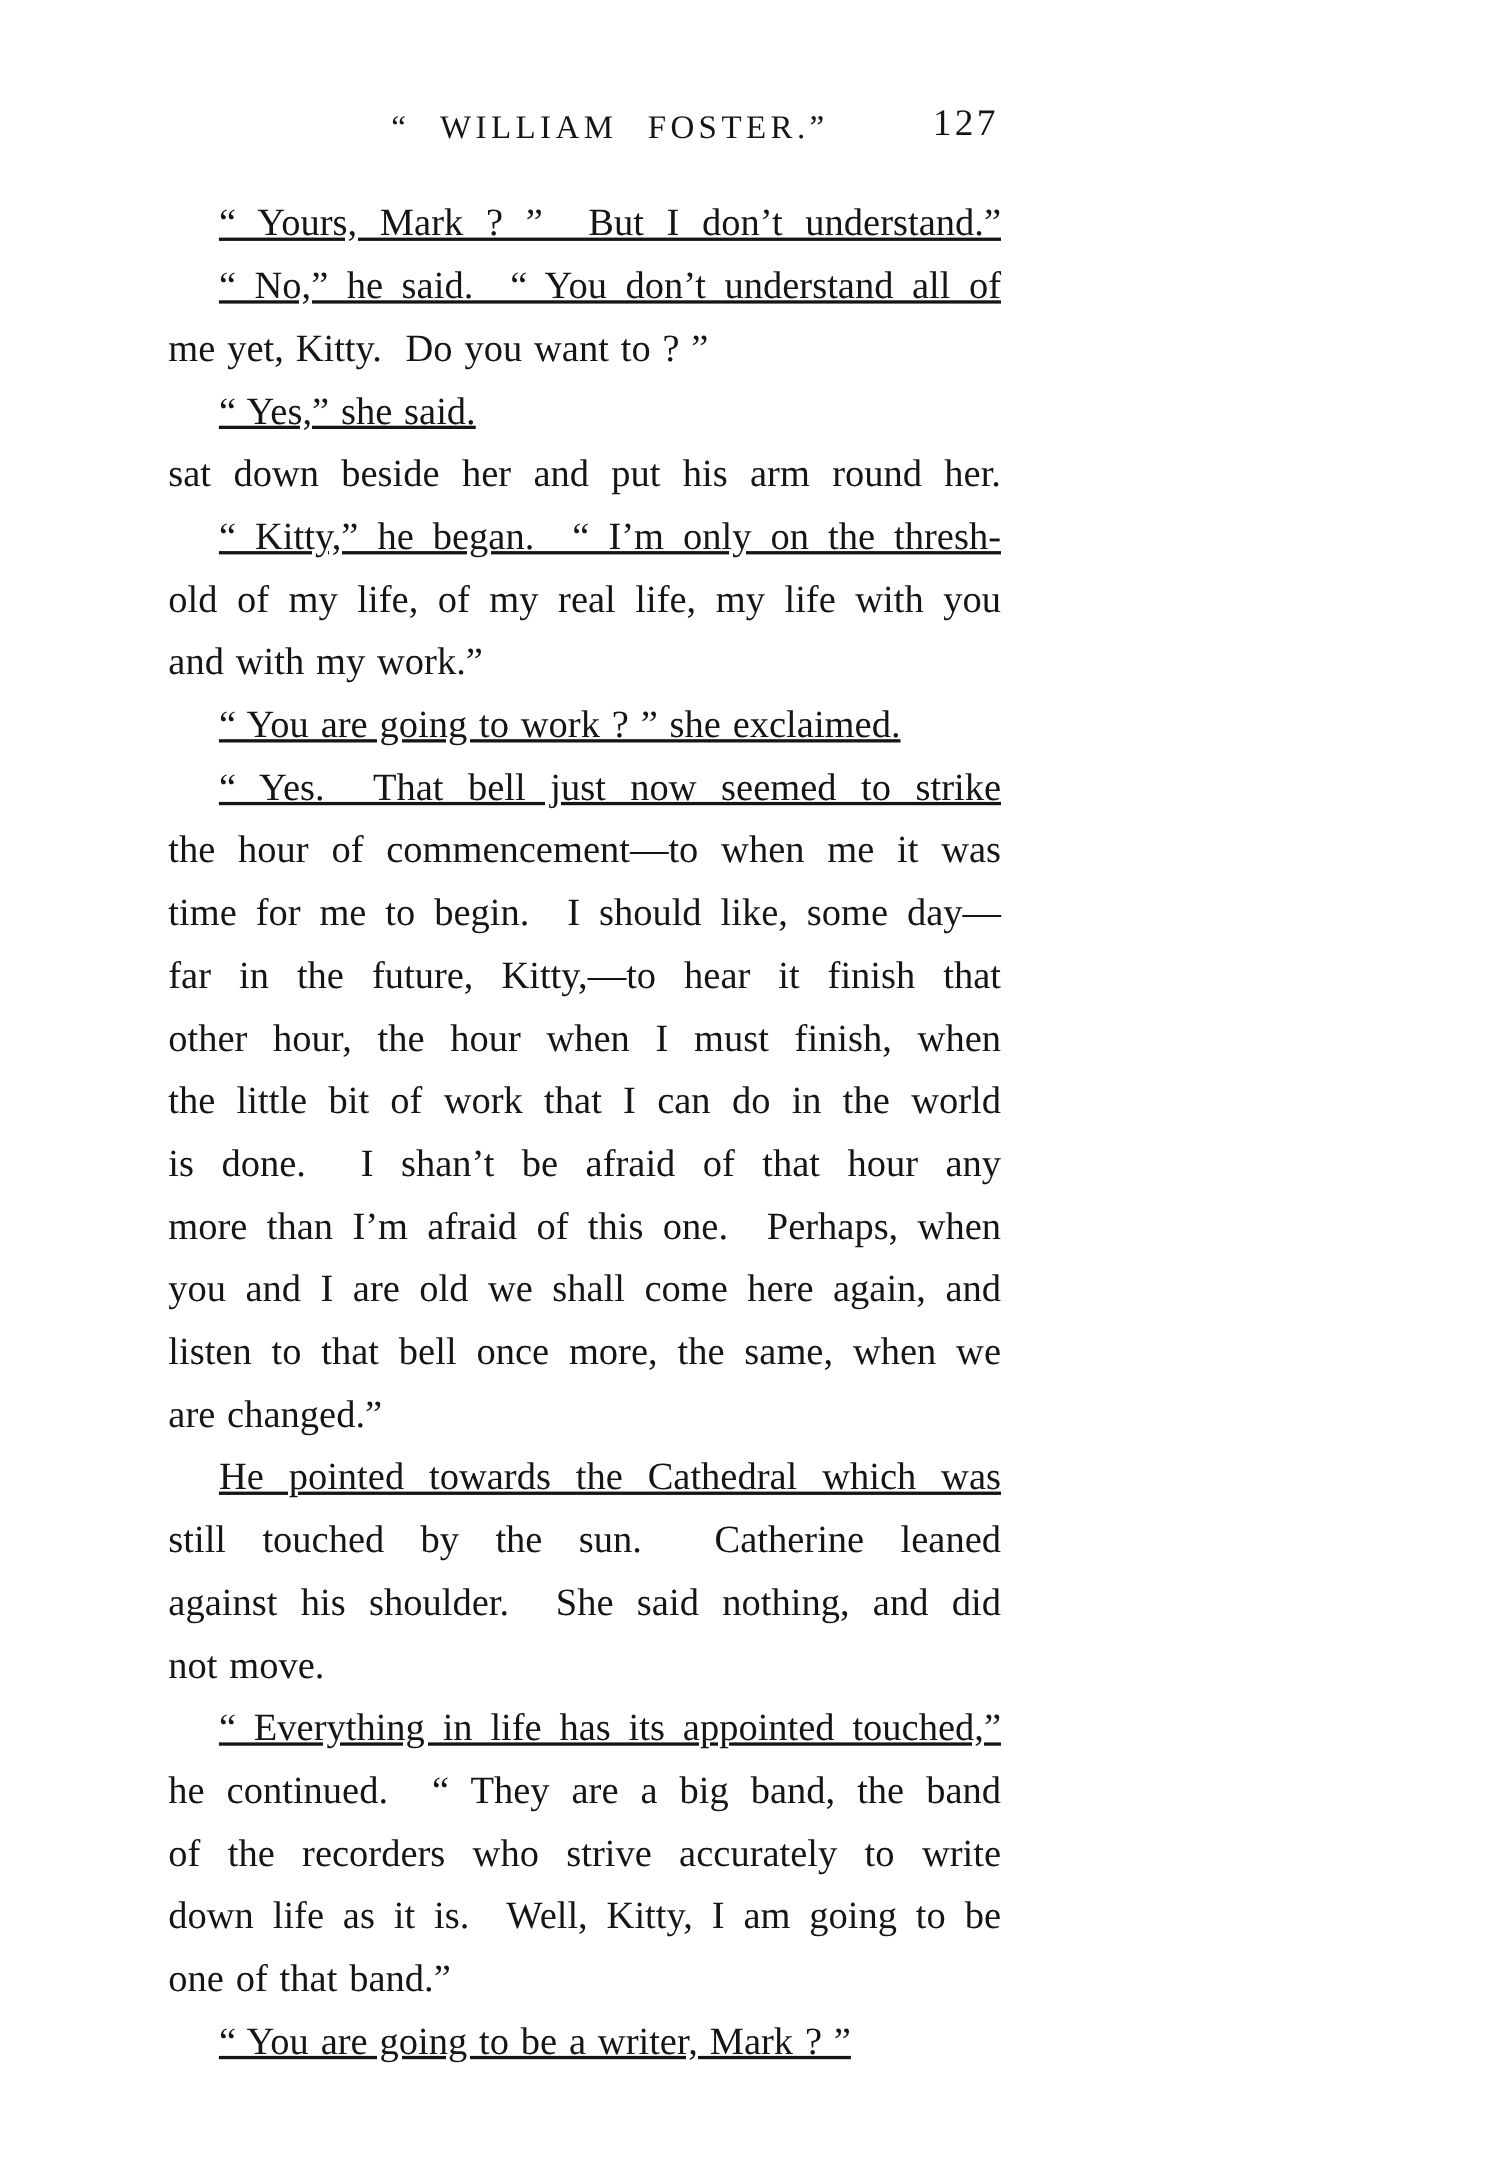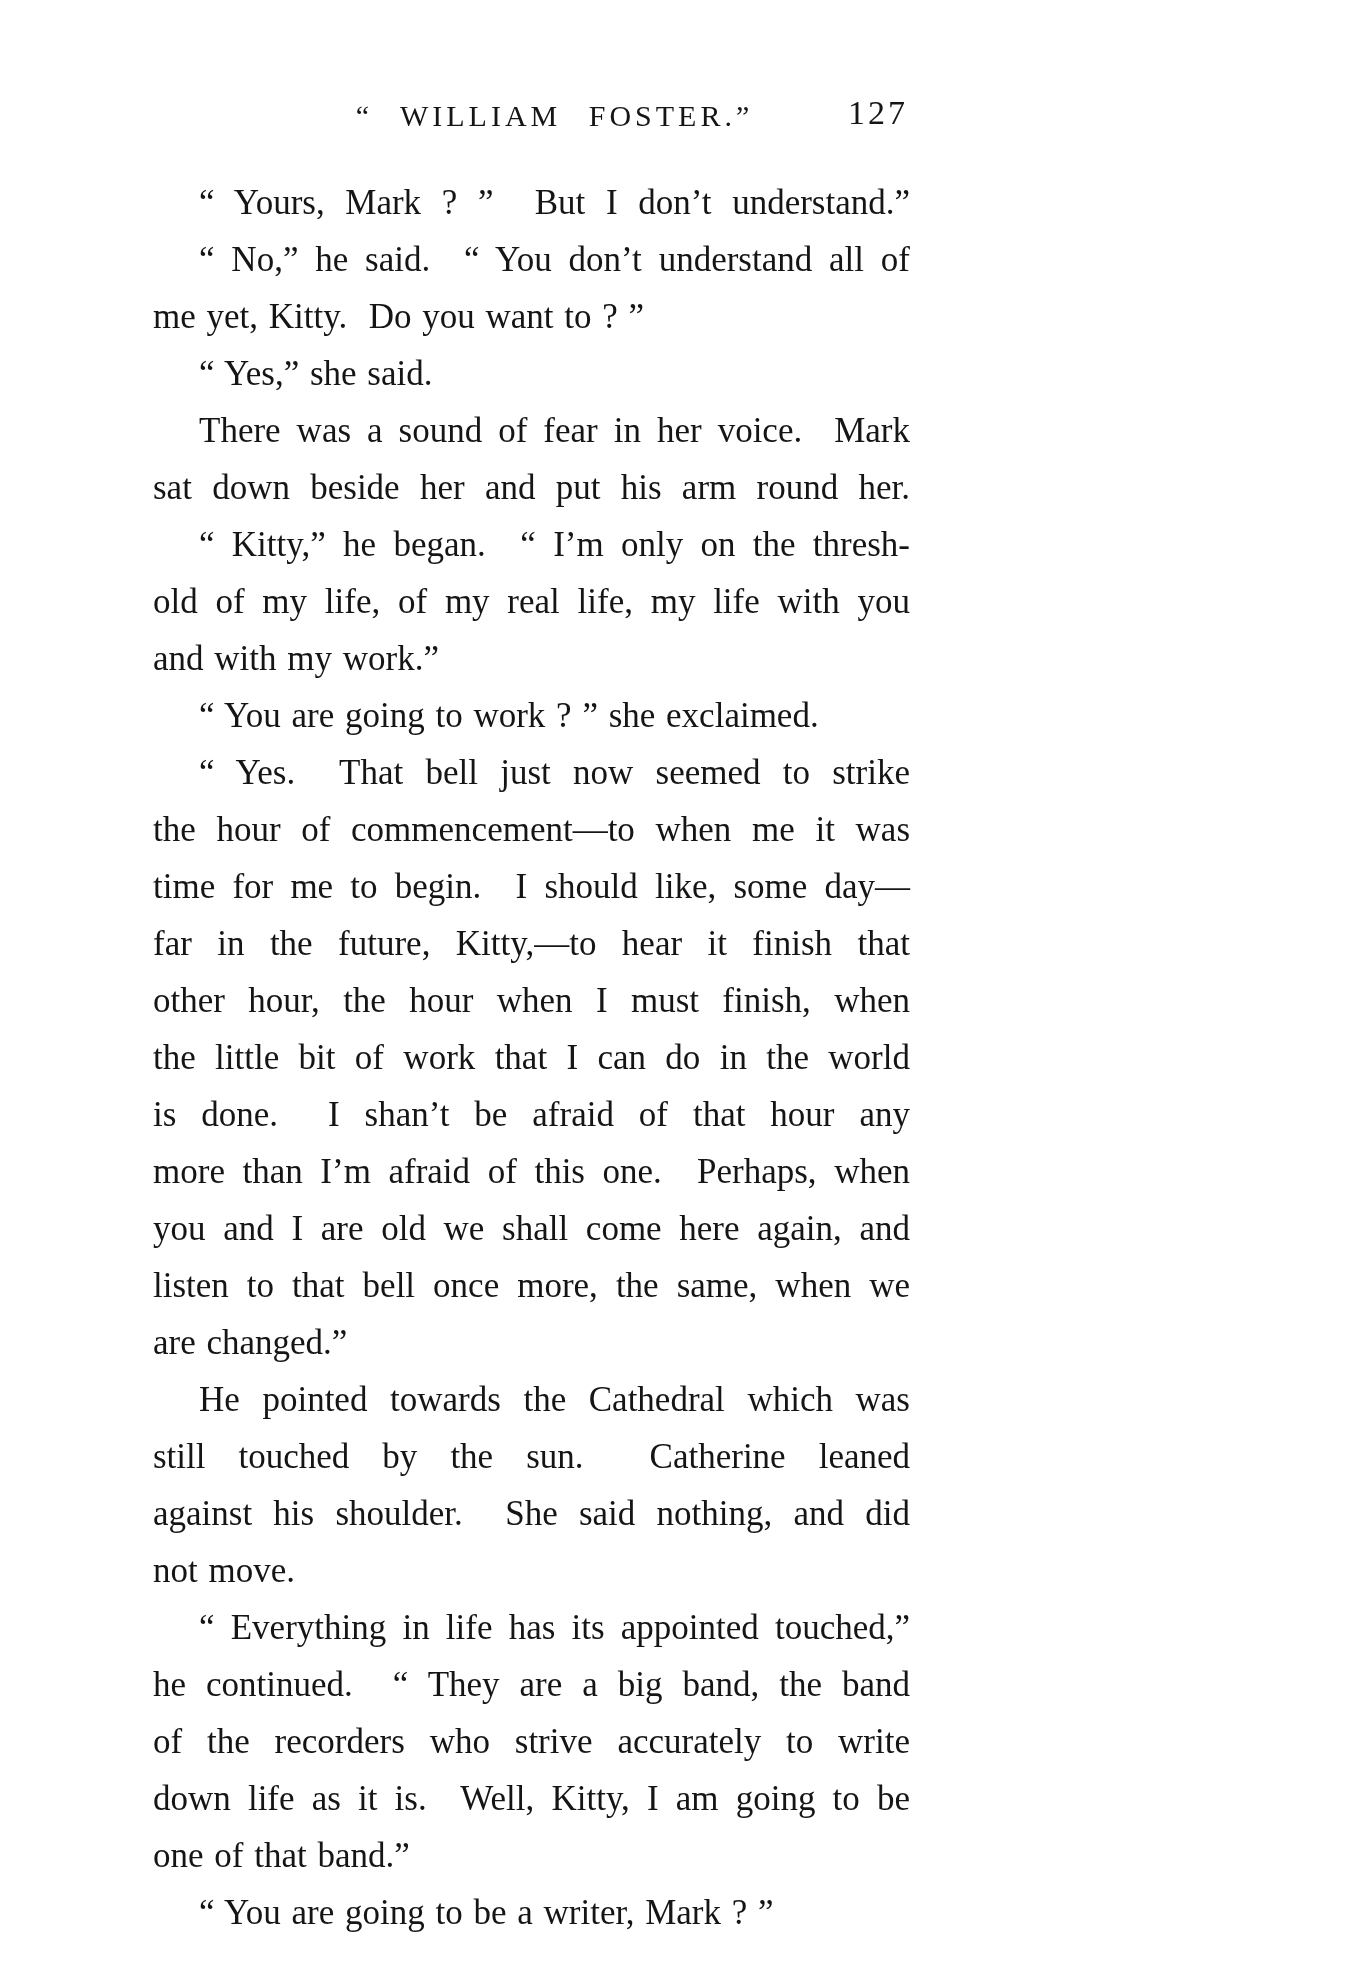--- a/index.html
+++ b/index.html
@@ -53,37 +53,37 @@
     word-spacing: 2px;
     text-align: justify;
     text-align-last: left;
     white-space: normal;
   }
   .line.just {
     text-align-last: justify;
   }
   .line.indent {
     padding-left: 46px;
+    text-decoration: underline;
   }
 </style>
 </head>
 <body>
 
 <div class="page">
   <div class="text-block">
     <div class="running-header">
       <span class="header-title">“ WILLIAM FOSTER.”</span>
       <span class="header-page-number">127</span>
     </div>
     <div class="body-lines">
         <div class="line indent just">“ Yours, Mark ? ”&nbsp; But I don’t understand.”</div>
         <div class="line indent just">“ No,” he said.&nbsp; “ You don’t understand all of</div>
         <div class="line">me yet, Kitty.&nbsp; Do you want to ? ”</div>
         <div class="line indent">“ Yes,” she said.</div>
-        <div class="line indent just">There was a sound of fear in her voice.&nbsp; Mark</div>
         <div class="line just">sat down beside her and put his arm round her.</div>
         <div class="line indent just">“ Kitty,” he began.&nbsp; “ I’m only on the thresh-</div>
         <div class="line just">old of my life, of my real life, my life with you</div>
         <div class="line">and with my work.”</div>
         <div class="line indent">“ You are going to work ? ” she exclaimed.</div>
         <div class="line indent just">“ Yes.&nbsp; That bell just now seemed to strike</div>
         <div class="line just">the hour of commencement—to when me it was</div>
         <div class="line just">time for me to begin.&nbsp; I should like, some day—</div>
         <div class="line just">far in the future, Kitty,—to hear it finish that</div>
         <div class="line just">other hour, the hour when I must finish, when</div>

